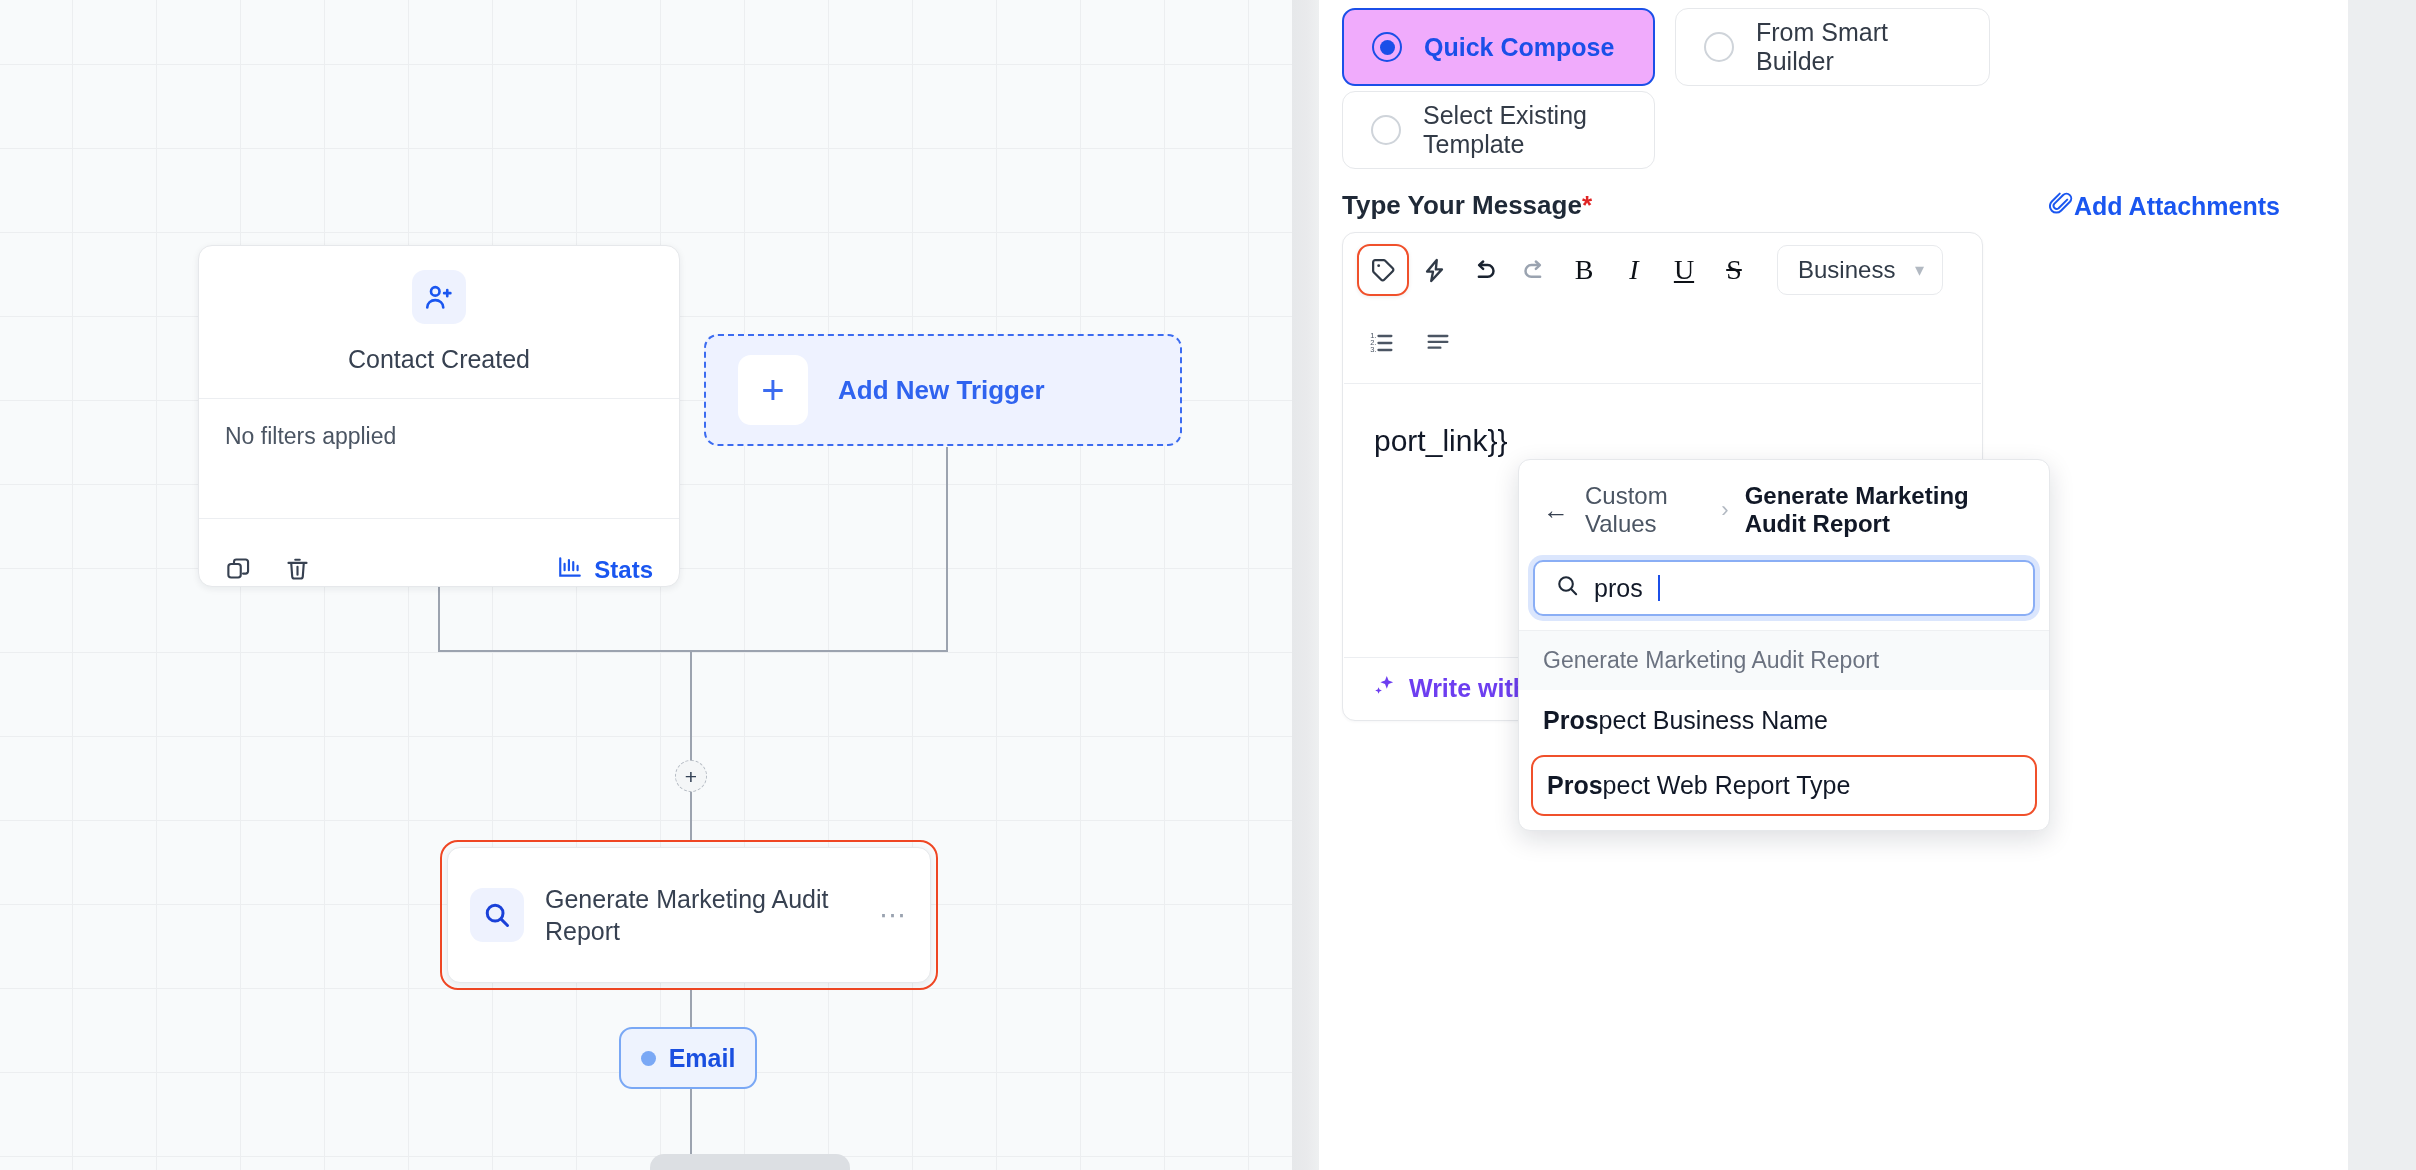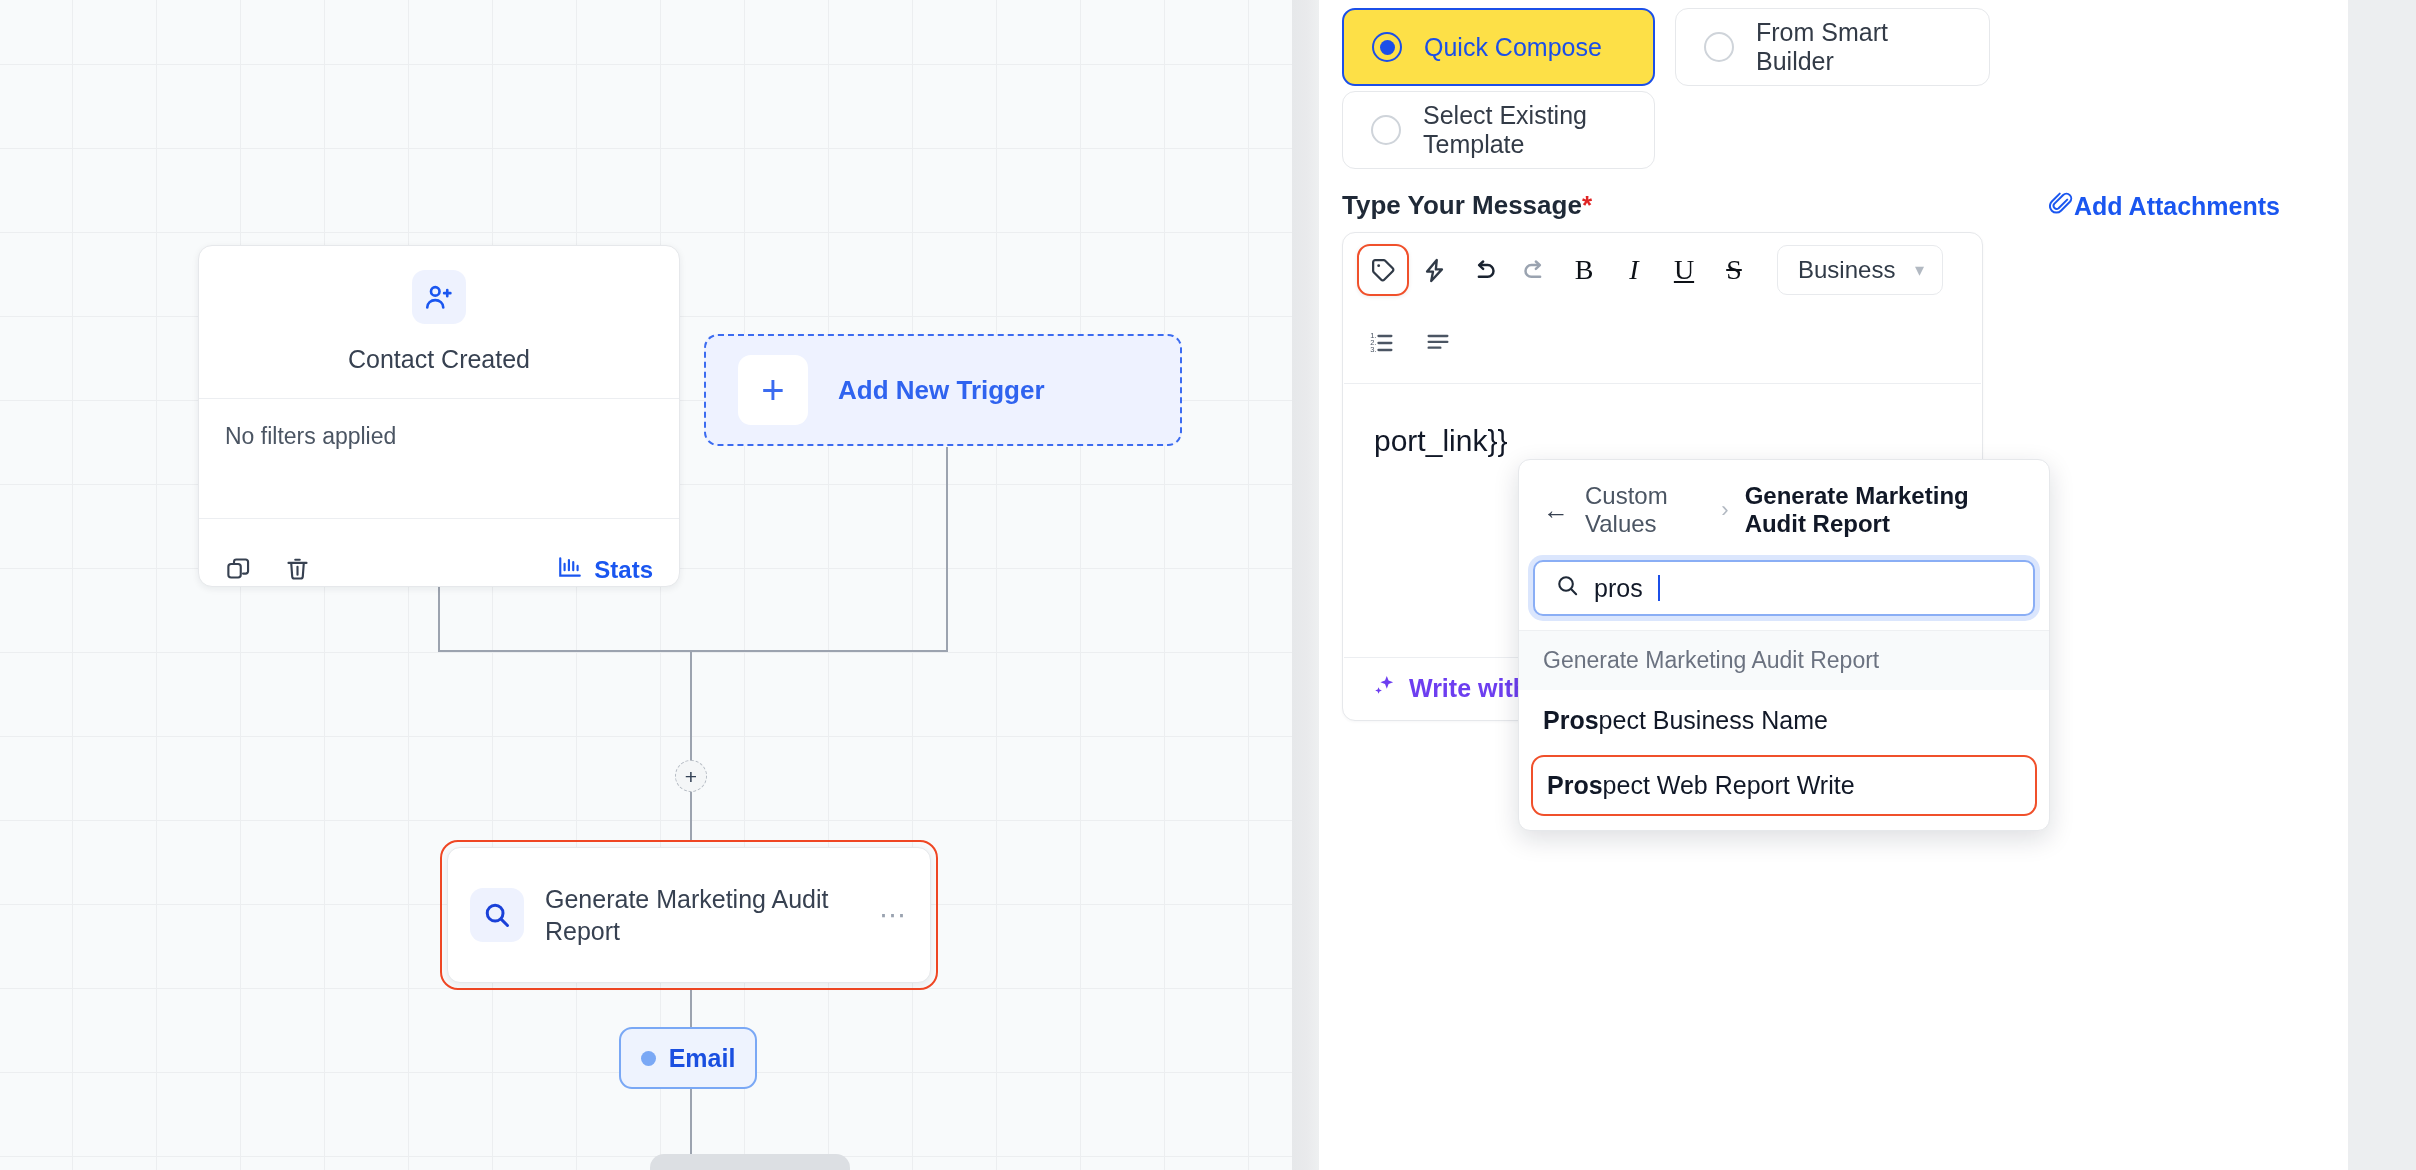--- a/index.html
+++ b/index.html
@@ -105,21 +105,21 @@
   }
 
   
   #panel { position: absolute; left: 1319px; top: 0; width: 1029px; height: 1170px; background: #fff; }
   #panel-scroll { position: absolute; left: 2348px; top: 0; width: 68px; height: 1170px; background: #eceef0; }
   .radio-card {
     border: 1.5px solid #e6e8eb; border-radius: 13px; background: #ffffff;
     height: 78px; display: flex; align-items: center; gap: 22px; padding: 0 28px;
     font-size: 25px; color: #333b47;
   }
-  .radio-card.sel { border: 2.5px solid #1b4fe8; background: #fde047; color: #1b4fe8; }
+  .radio-card.sel { border: 2.5px solid #1b4fe8; background: #f0abfc; color: #1b4fe8; font-weight: bold; }
   .rdo { width: 30px; height: 30px; border-radius: 50%; border: 2px solid #cfd4da; flex: none; }
   .radio-card.sel .rdo {
     border-color: #1b4fe8; display: flex; align-items: center; justify-content: center;
   }
   .radio-card.sel .rdo::after { content: ""; width: 15px; height: 15px; border-radius: 50%; background: #1b4fe8; }
 
   #opt-quick  { position: absolute; left: 23px;  top: 8px;   width: 313px; }
   #opt-smart  { position: absolute; left: 356px; top: 8px;   width: 315px; }
   #opt-tmpl   { position: absolute; left: 23px;  top: 91px;  width: 313px; }
 
@@ -437,16 +437,16 @@
         </span>
         <span>pros</span>
         <span class="caret"></span>
       </div>
     </div>
     <div id="cv-group">Generate Marketing Audit Report</div>
     <div class="cv-item">
       <b>Pros</b><span>pect Business Name</span>
     </div>
     <div class="cv-item hl">
-      <b>Pros</b><span>pect Web Report Write</span>
+      <b>Pros</b><span>pect Web Report Type</span>
     </div>
   </div>
 </div>
 
 </body></html>

